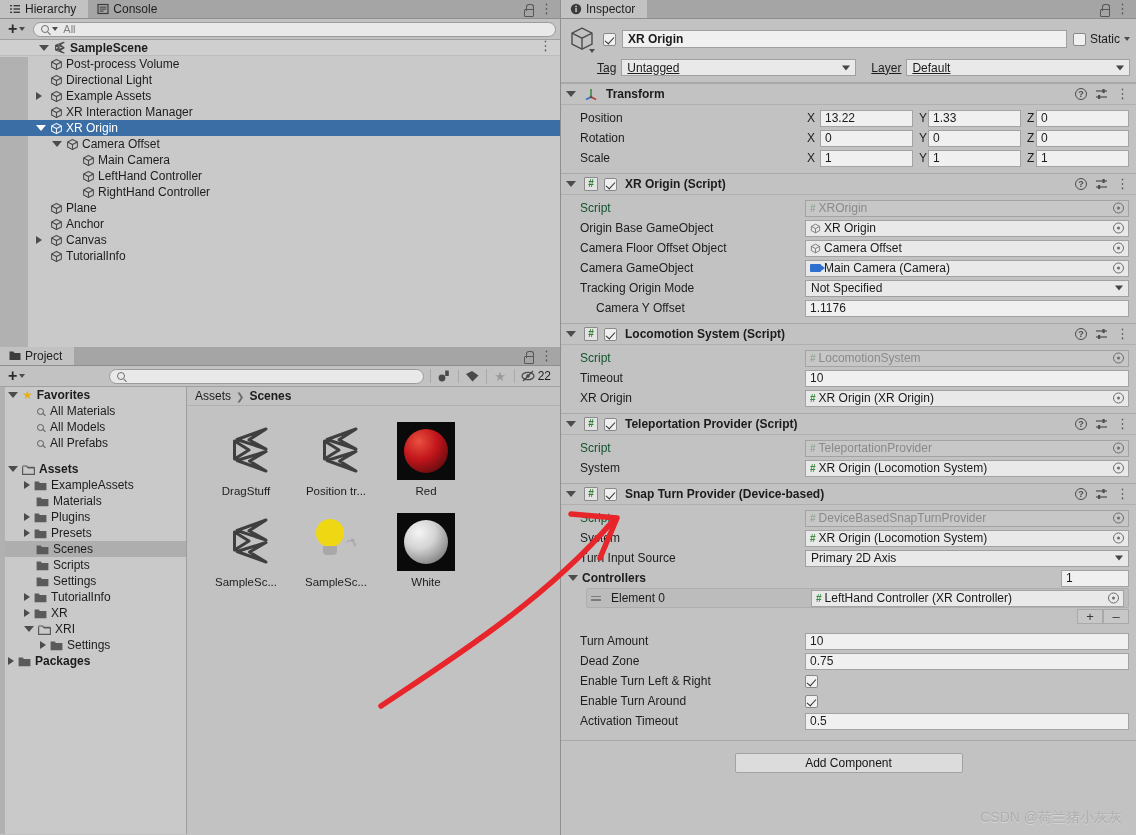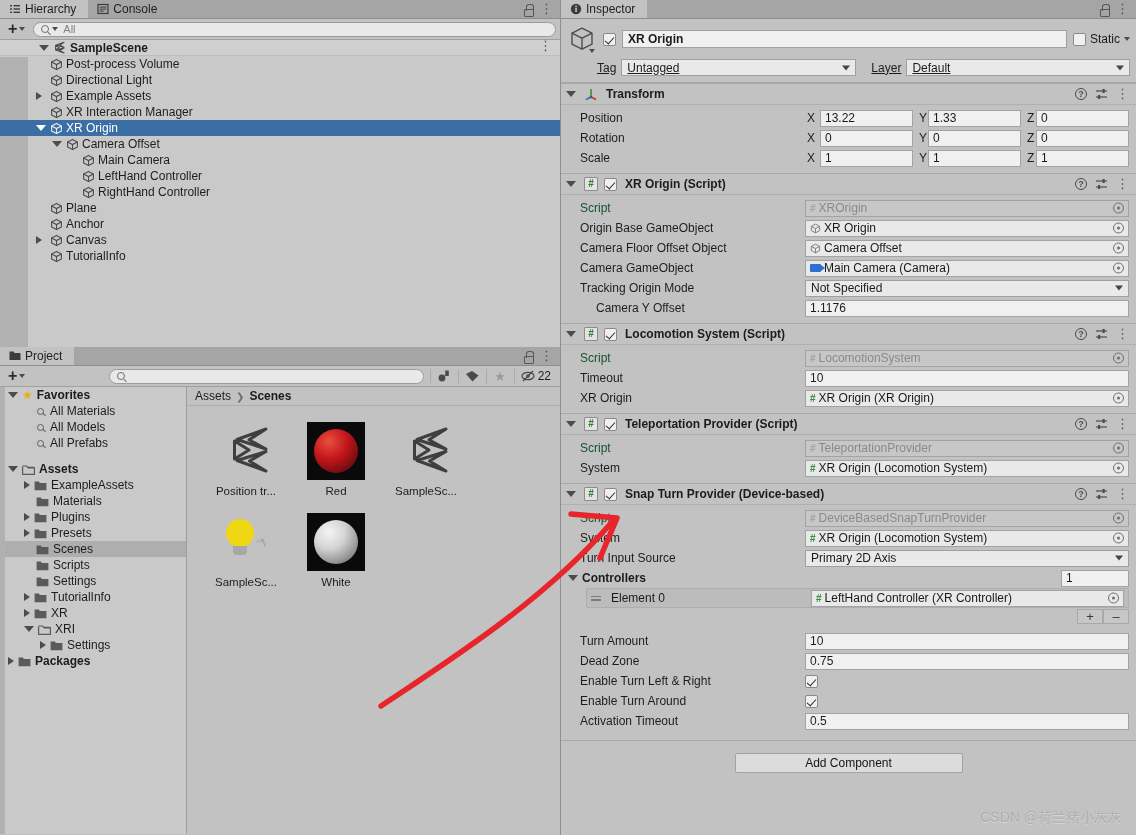--- a/index.html
+++ b/index.html
@@ -642,20 +642,28 @@
             </div>
           </div>
       </div>
       <div class="proj-right">
         <div class="breadcrumb">
           <span class="crumb">Assets</span>
           <span class="bc-sep">❯</span>
           <span class="crumb cur">Scenes</span>
         </div>
         <div class="assets-grid" id="assets-grid">
+            <div class="asset">
+              <div class="thumb">
+                <span><svg class="unity-logo" viewBox="0 0 52 48">
+                    <path d="M46 3 L17 13.5 L46 23 L29 13.8 Z M46 25.5 L17 34.5 L46 45 L29.5 35 Z M14.5 15 L14.5 33 L29 24 Z" fill="none" stroke="#3f3f3f" stroke-width="3" stroke-linejoin="round"></path>
+                  </svg></span>
+              </div>
+              <div class="aname">DragStuff</div>
+            </div>
             <div class="asset">
               <div class="thumb">
                 <span><svg class="unity-logo" viewBox="0 0 52 48">
                     <path d="M46 3 L17 13.5 L46 23 L29 13.8 Z M46 25.5 L17 34.5 L46 45 L29.5 35 Z M14.5 15 L14.5 33 L29 24 Z" fill="none" stroke="#3f3f3f" stroke-width="3" stroke-linejoin="round"></path>
                   </svg></span>
               </div>
               <div class="aname">Position tr...</div>
             </div>
             <div class="asset">
               <div class="thumb">

